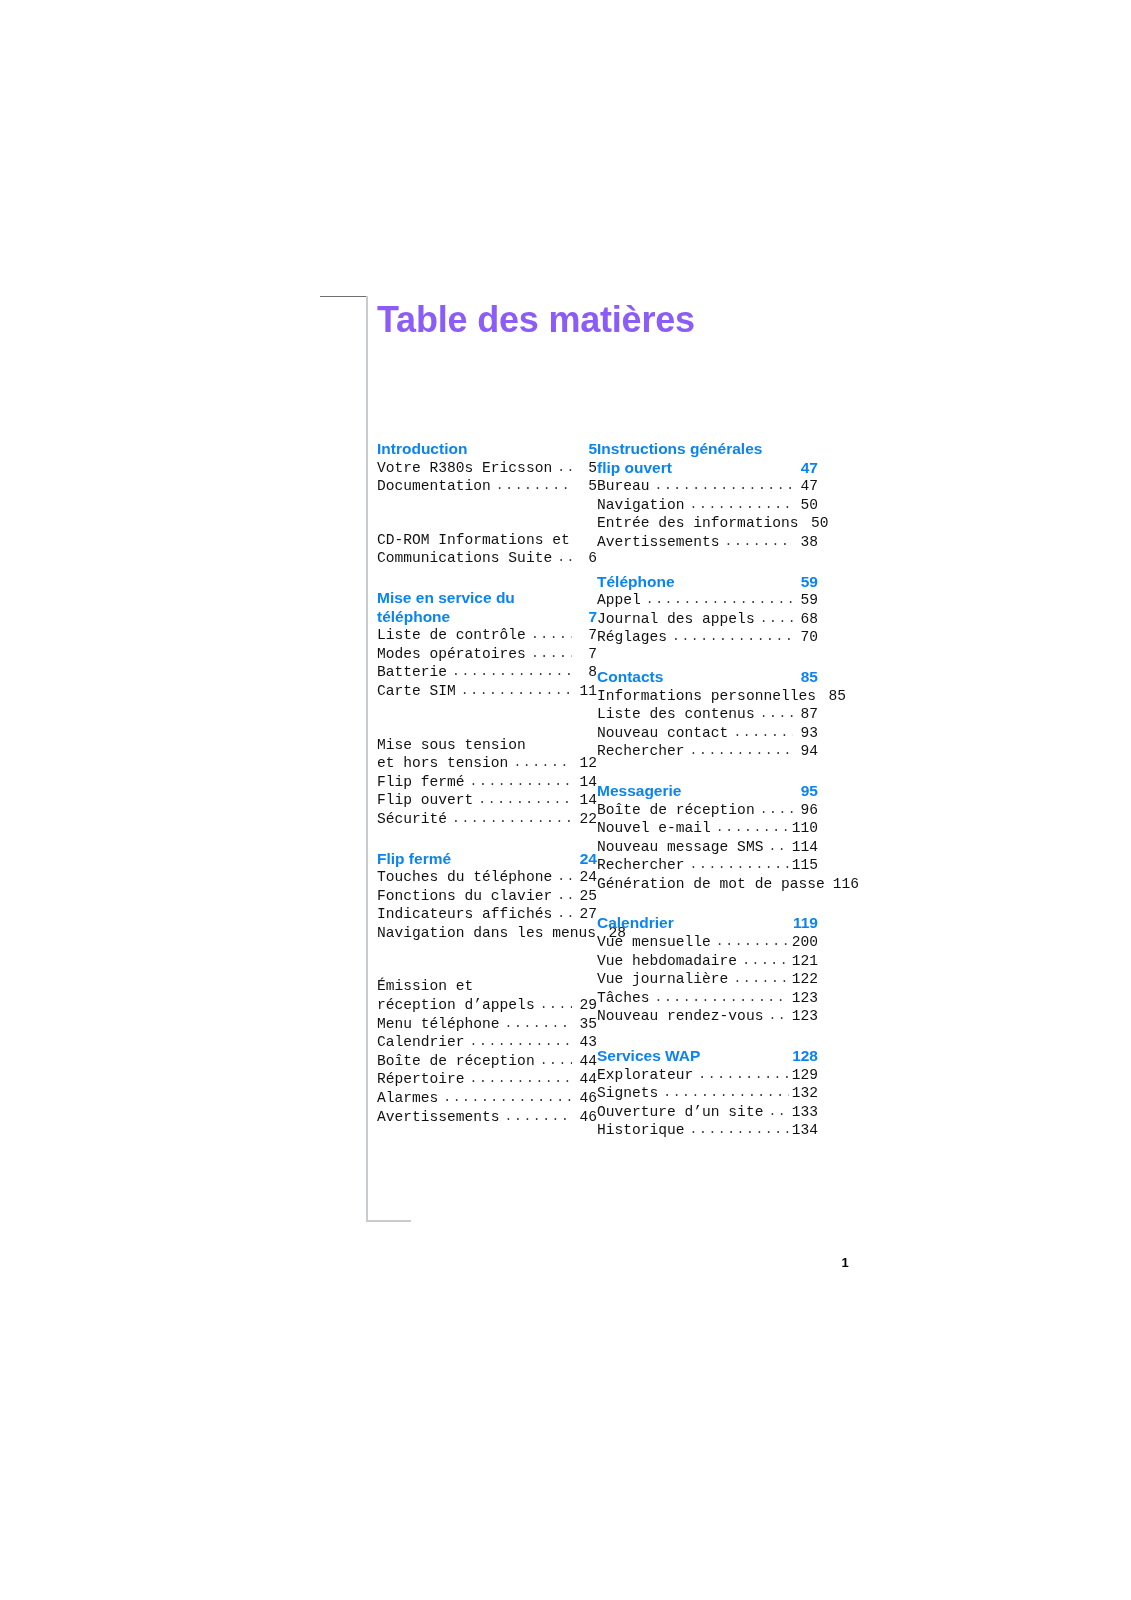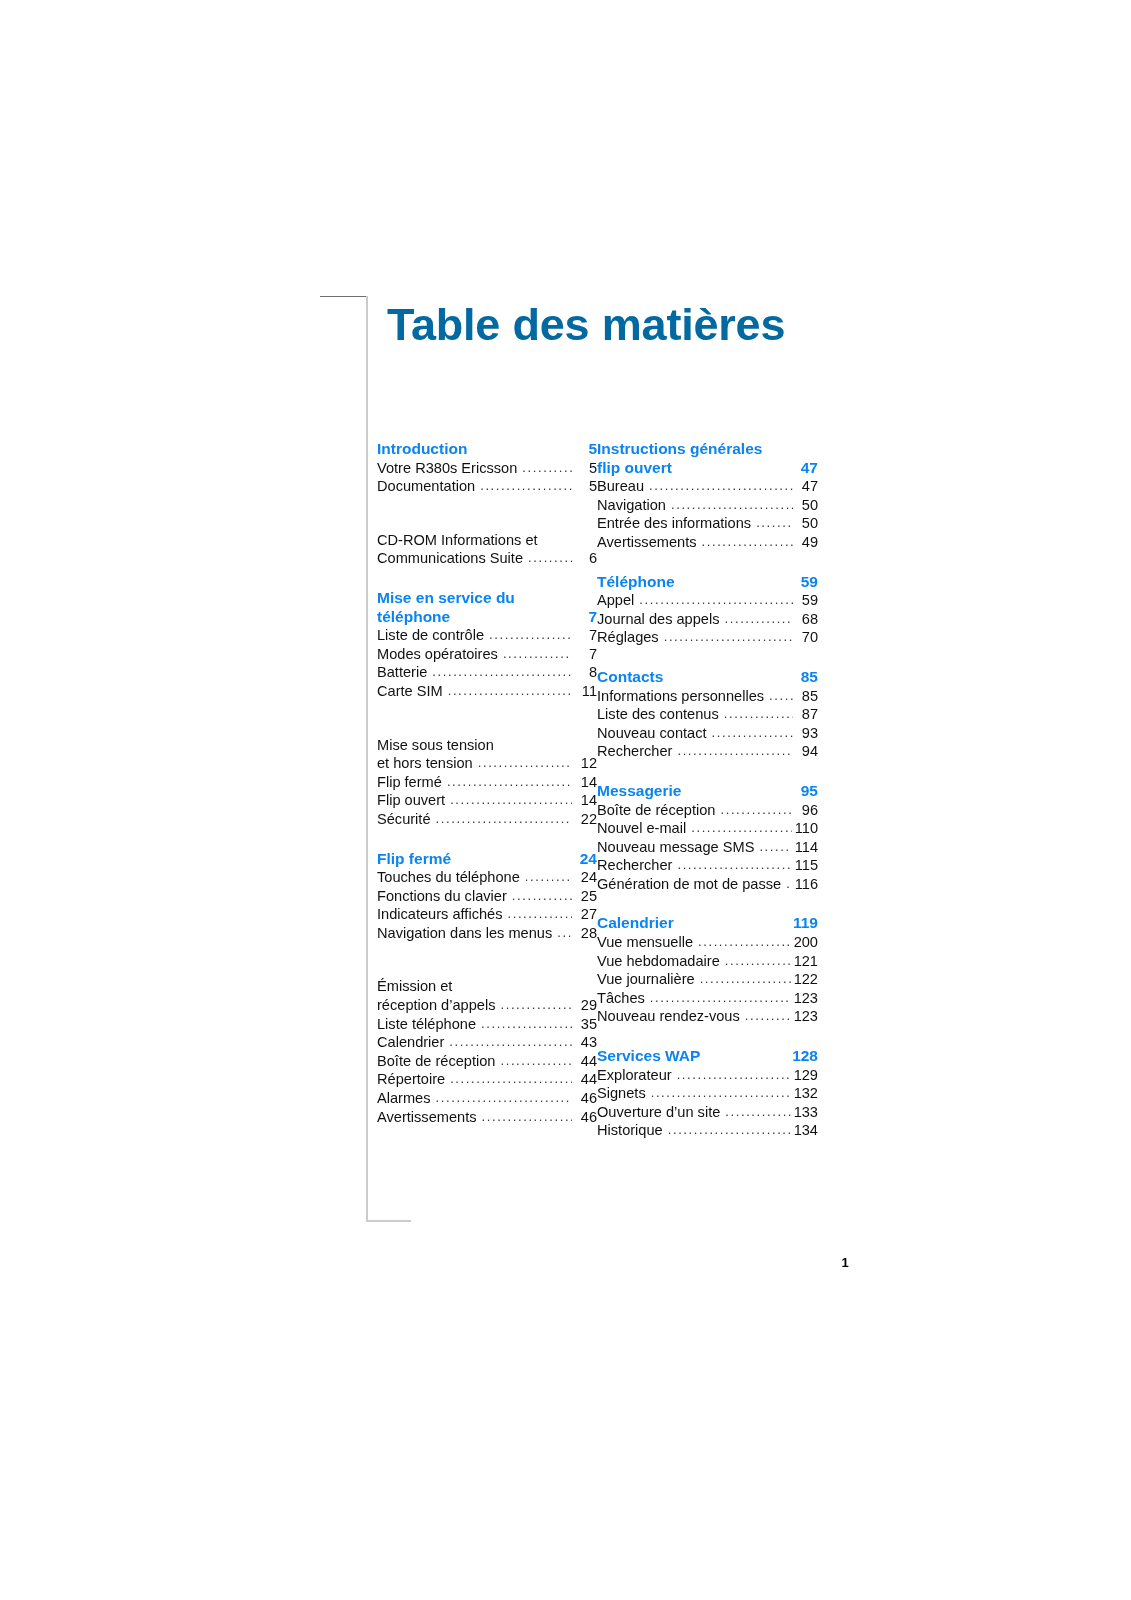--- a/index.html
+++ b/index.html
@@ -45,27 +45,27 @@
     left: 366px;
     top: 1220px;
     width: 45px;
     height: 2px;
     background: #c9cbcd;
   }
 
   
   .doc-title {
     position: absolute;
-    left: 387px;
+    left: 377px;
     top: 299px;
     font-family: "Liberation Sans", "DejaVu Sans", sans-serif;
     font-weight: bold;
-    font-size: 45px;
+    font-size: 36px;
     letter-spacing: -0.2px;
-    color: #0369a1;
+    color: #8b5cf6;
     white-space: nowrap;
   }
 
   
   .toc {
     position: absolute;
     left: 377px;
     top: 440px;
     width: 466px;
     display: flex;
@@ -109,21 +109,21 @@
   .sec-head.two-line .sec-title {
     display: block;
   }
   .sec-head.two-line .sec-title .l2-wrap {
     display: flex;
     align-items: baseline;
     justify-content: space-between;
   }
 
   .entry {
-    font-family: Liberation Sans, sans-serif;
+    font-family: Liberation Mono, monospace;
     font-size: 14.6px;
     line-height: 18.6px;
     color: #111111;
     display: flex;
     align-items: center;
     white-space: nowrap;
   }
   .entry .label {
     flex: 0 0 auto;
   }
@@ -267,21 +267,21 @@
             <span class="leader">............................................................</span>
             <span class="pg">28</span>
           </div>
           <div class="entry cont"><span class="label">Émission et</span></div>
           <div class="entry">
             <span class="label">réception d’appels</span>
             <span class="leader">............................................................</span>
             <span class="pg">29</span>
           </div>
           <div class="entry">
-            <span class="label">Liste téléphone</span>
+            <span class="label">Menu téléphone</span>
             <span class="leader">............................................................</span>
             <span class="pg">35</span>
           </div>
           <div class="entry">
             <span class="label">Calendrier</span>
             <span class="leader">............................................................</span>
             <span class="pg">43</span>
           </div>
           <div class="entry">
             <span class="label">Boîte de réception</span>
@@ -327,21 +327,21 @@
             <span class="pg">50</span>
           </div>
           <div class="entry">
             <span class="label">Entrée des informations</span>
             <span class="leader">............................................................</span>
             <span class="pg">50</span>
           </div>
           <div class="entry">
             <span class="label">Avertissements</span>
             <span class="leader">............................................................</span>
-            <span class="pg">49</span>
+            <span class="pg">38</span>
           </div>
         </div>
         <div class="section">
           <div class="sec-head">
             <span class="sec-title">Téléphone</span>
             <span class="sec-page">59</span>
           </div>
           <div class="entry">
             <span class="label">Appel</span>
             <span class="leader">............................................................</span>

